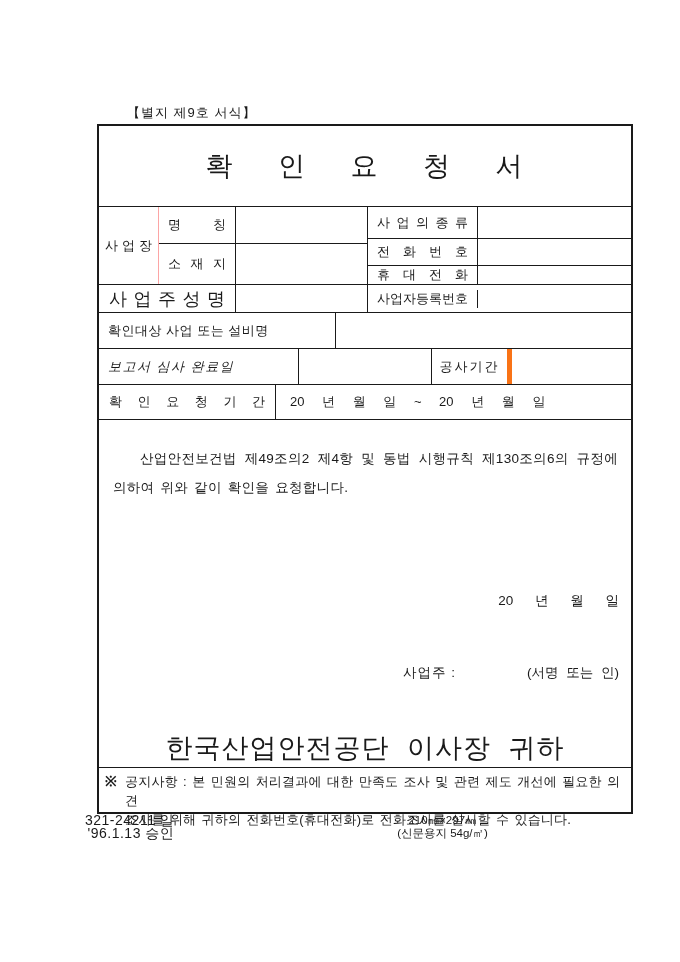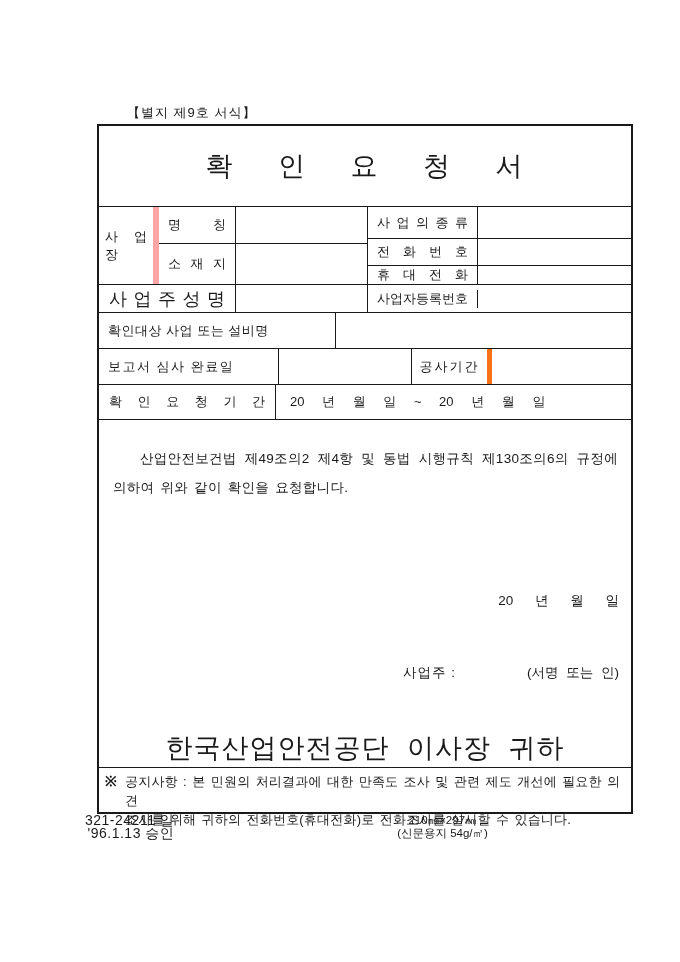--- a/index.html
+++ b/index.html
@@ -41,21 +41,21 @@
   .title-row .title {
     font-size: 27px;
     word-spacing: 34px;
     letter-spacing: 2px;
   }
 
   .info-table { display: flex; height: 106px; border-bottom: 1px solid #1a1a1a; }
   .left-half { width: 269px; border-right: 1px solid #1a1a1a; display: flex; flex-direction: column; }
   .upper { display: flex; height: 78px; border-bottom: 1px solid #1a1a1a; }
   .group-cell {
-    width: 60px; border-right: 6px solid #fca5a5;
+    width: 60px; border-right: 1px solid #fca5a5;
     display: flex; align-items: center;
     padding: 0 6px; font-size: 13px;
     text-align: justify;
     justify-content: flex-end;
   }
   .spread { text-align: justify; text-align-last: justify; }
   .upper-rows { flex: 1; display: flex; flex-direction: column; justify-content: flex-end; }
   .info-row { display: flex; }
   .r-name { height: 37px; border-bottom: 1px solid #1a1a1a; }
   .r-addr { flex: 1; }
@@ -85,23 +85,23 @@
   }
 
   .row-target { height: 36px; border-bottom: 1px solid #1a1a1a; display: flex; gap: 28px; }
   .target-lbl {
     width: 237px; border-right: 1px solid #1a1a1a;
     font-size: 13px; padding-left: 9px;
     display: flex; align-items: center; letter-spacing: 0.5px;
   }
   .row-report { height: 36px; border-bottom: 1px solid #1a1a1a; display: flex; }
   .report-lbl {
-    width: 180px; border-right: 1px solid #1a1a1a;
+    width: 200px; border-right: 1px solid #1a1a1a;
     font-size: 13px; padding-left: 9px;
-    display: flex; align-items: center; letter-spacing: 1.5px;
+    display: flex; align-items: center; letter-spacing: 1.5px; font-style: italic;
   }
   .report-val { width: 133px; border-right: 1px solid #1a1a1a; }
   .constr-lbl {
     width: 80px; border-right: 5px solid #f97316;
     font-size: 13px; letter-spacing: 2px;
     display: flex; align-items: center; justify-content: center;
   }
   .row-period { height: 35px; border-bottom: 1px solid #1a1a1a; display: flex; }
   .period-lbl {
     width: 177px; border-right: 1px solid #1a1a1a;

